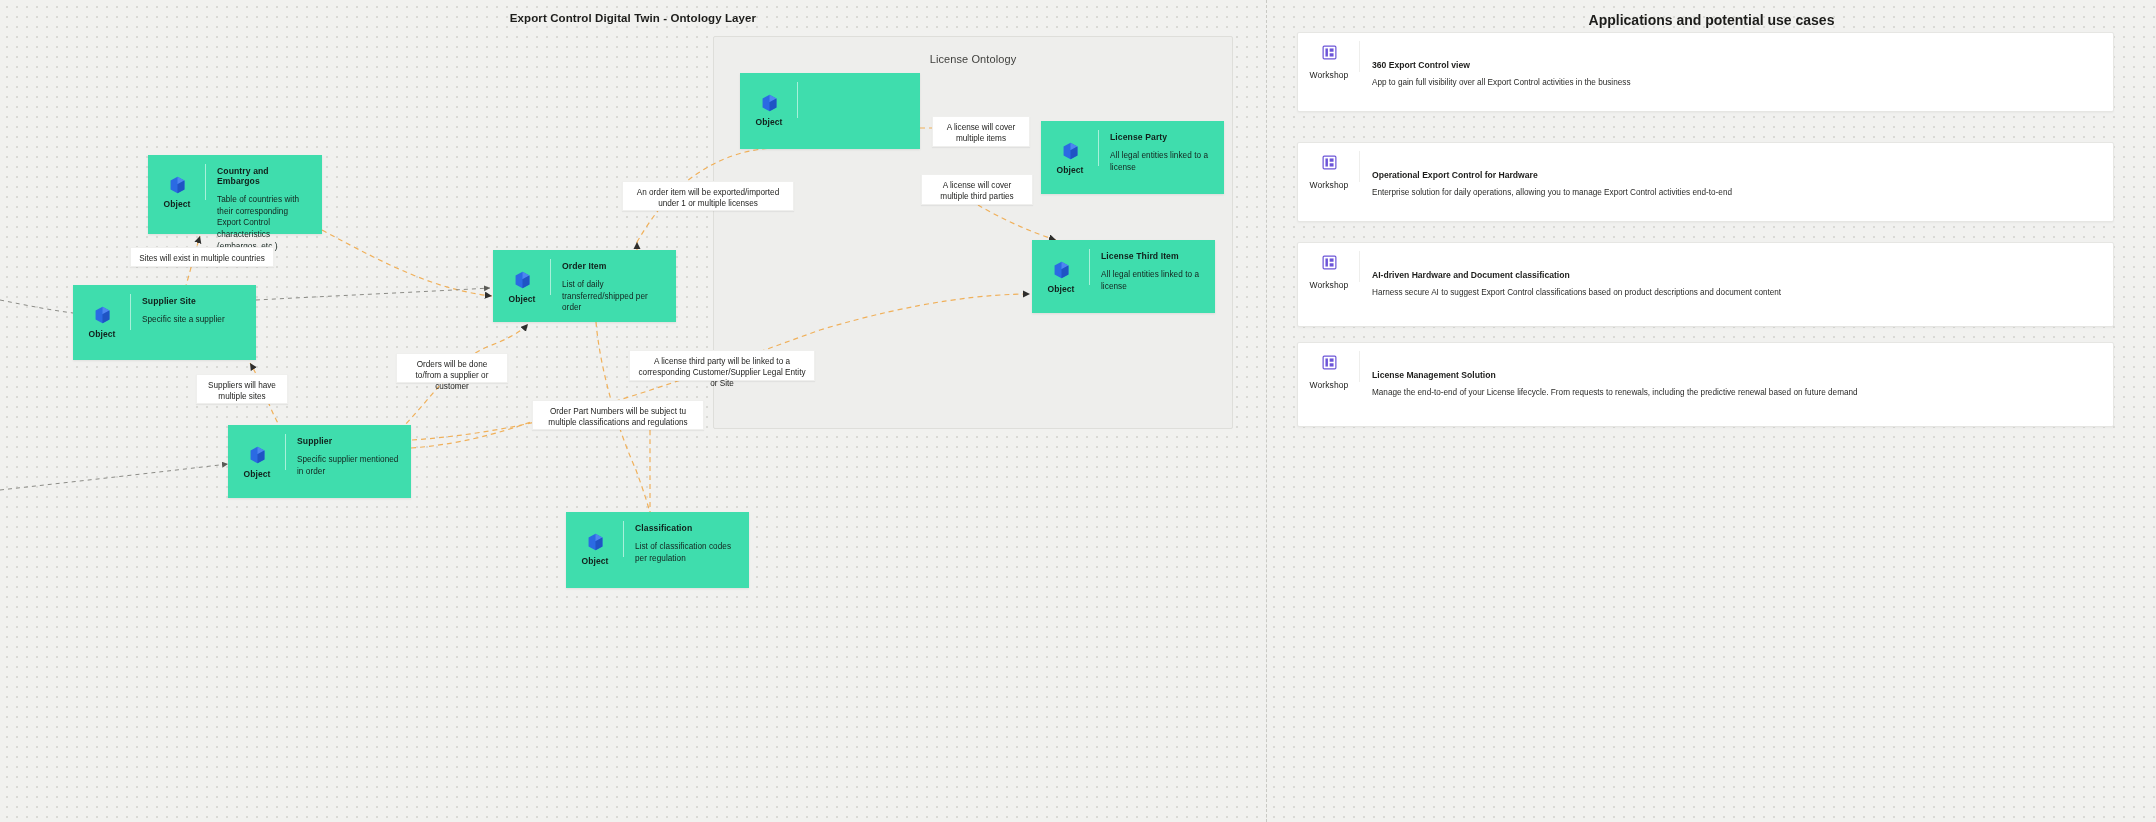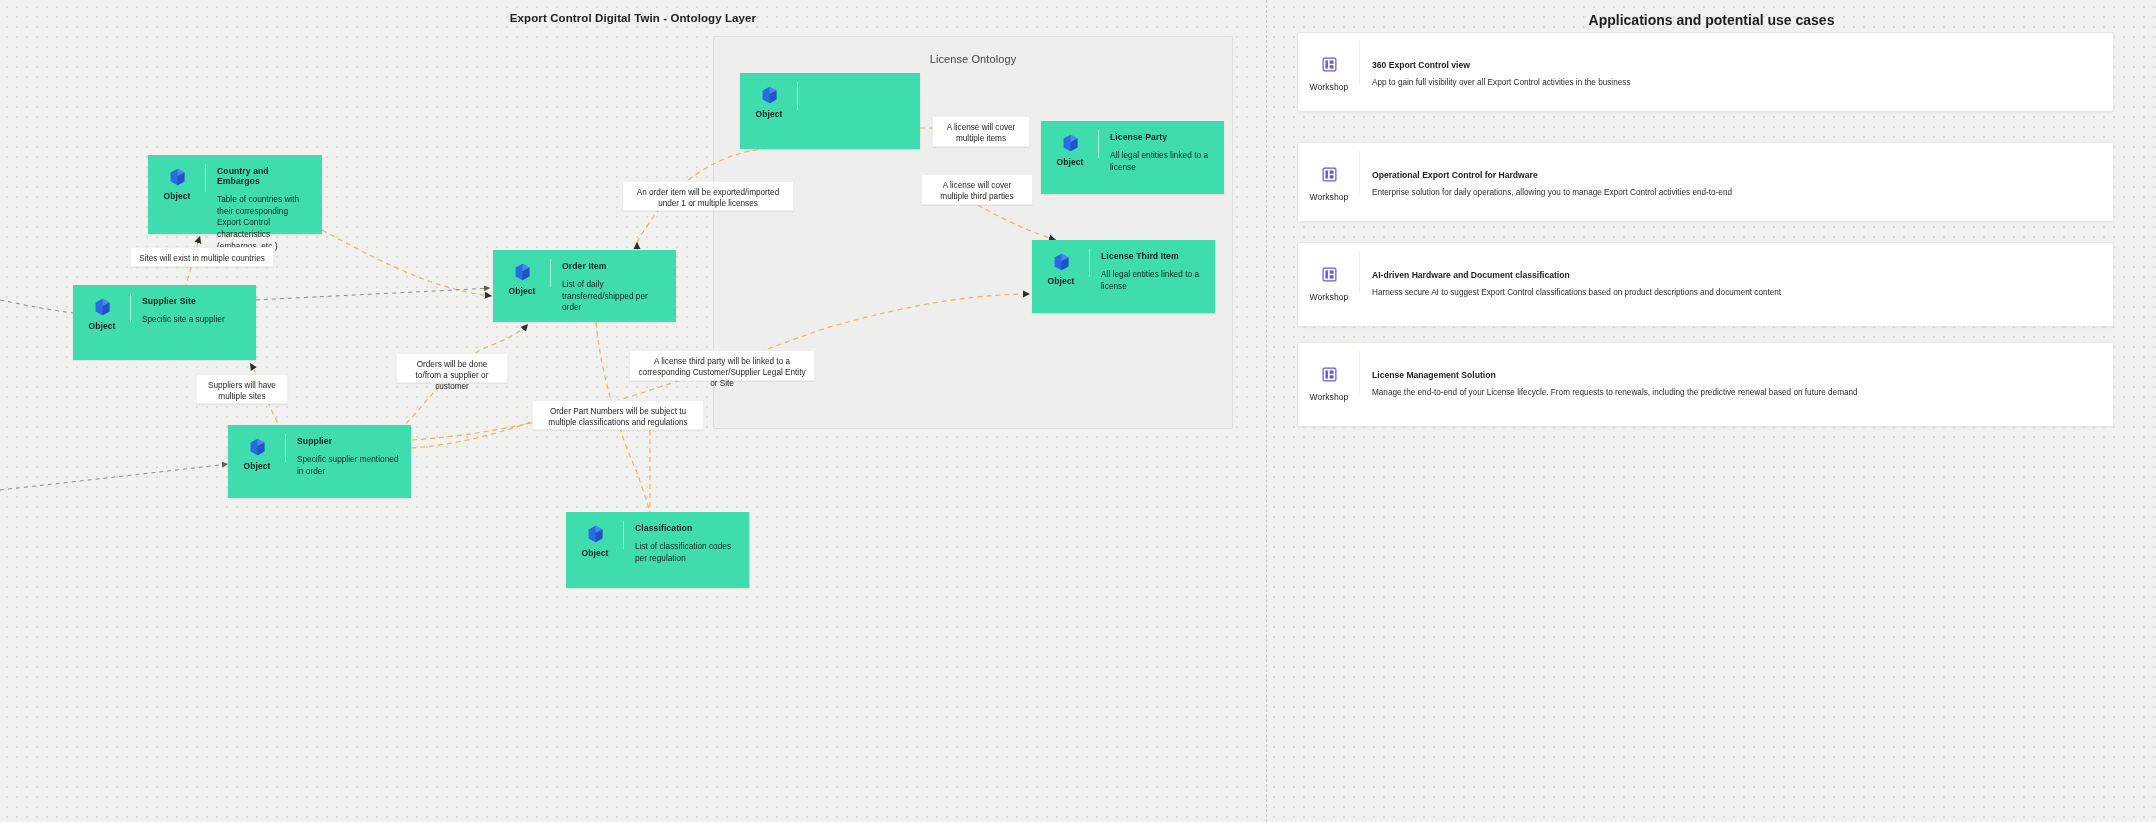--- a/index.html
+++ b/index.html
@@ -37,21 +37,21 @@
   }
 
   
   .node{
     position:absolute;background:#3fddad;box-sizing:border-box;
     display:flex;align-items:flex-start;
     box-shadow:0 1px 2px rgba(0,0,0,.08);
   }
   .node .left{
     width:58px;flex:0 0 58px;display:flex;flex-direction:column;
-    align-items:center;justify-content:flex-start;padding-top:13px;
+    align-items:center;justify-content:flex-start;padding-top:21px;
     position:relative;
   }
   .node .left::after{
     content:"";position:absolute;right:0;top:9px;bottom:9px;width:1px;
     background:rgba(255,255,255,.55);
   }
   .cube{display:block;}
   .node .kind{
     font-size:8.5px;font-weight:bold;color:#12201c;margin-top:5px;letter-spacing:.1px;
   }
@@ -88,21 +88,21 @@
     font-size:14px;font-weight:bold;color:#1d1d1b;
   }
   .cards{position:absolute;left:30px;top:32px;width:480px;}
   .card{
     position:absolute;background:#ffffff;border:1px solid #e6e6e3;
     display:flex;align-items:flex-start;box-sizing:border-box;
     border-radius:2px;box-shadow:0 1px 2px rgba(0,0,0,.04);
   }
   .card .cleft{
     width:62px;flex:0 0 62px;display:flex;flex-direction:column;
-    align-items:center;padding-top:24px;position:relative;
+    align-items:center;padding-top:12px;position:relative;
   }
   .card .cleft::after{
     content:"";position:absolute;right:0;top:8px;bottom:8px;width:1px;background:#eeeeec;
   }
   .card .ckind{font-size:8.5px;color:#1d1d1b;margin-top:6px;letter-spacing:.1px;}
   .card .cright{flex:1 1 auto;padding:27px 14px 12px 12px;min-width:0;}
   .card .ctitle{font-size:8.6px;font-weight:bold;color:#1d1d1b;margin-bottom:7px;}
   .card .cdesc{font-size:8.2px;line-height:1.5;color:#2b2b29;}
 </style>
 </head>

